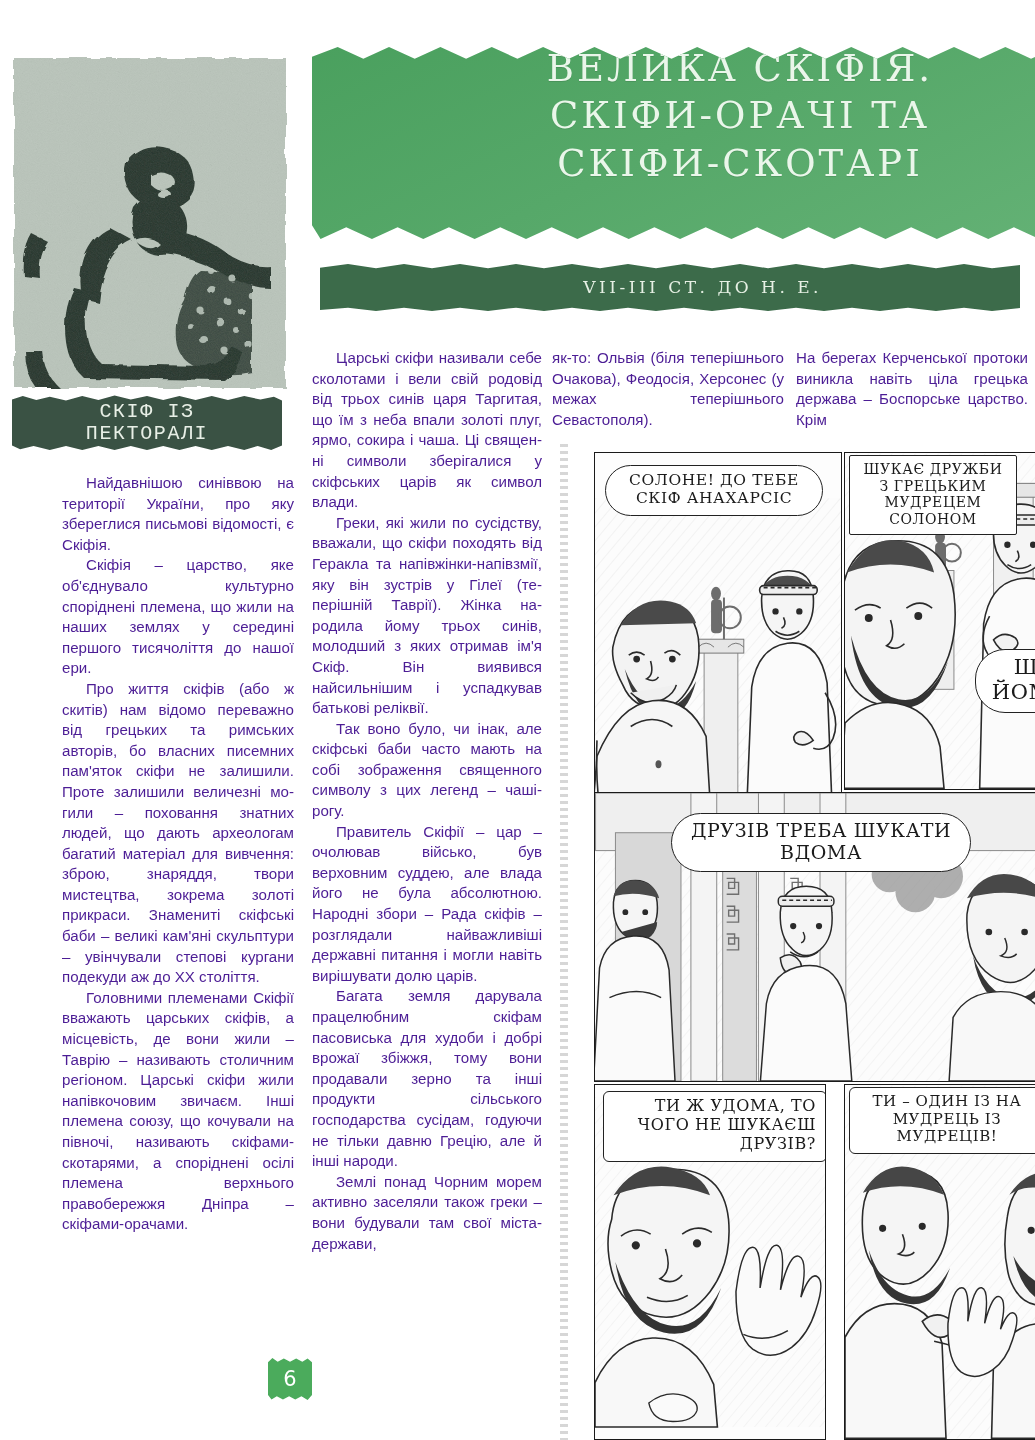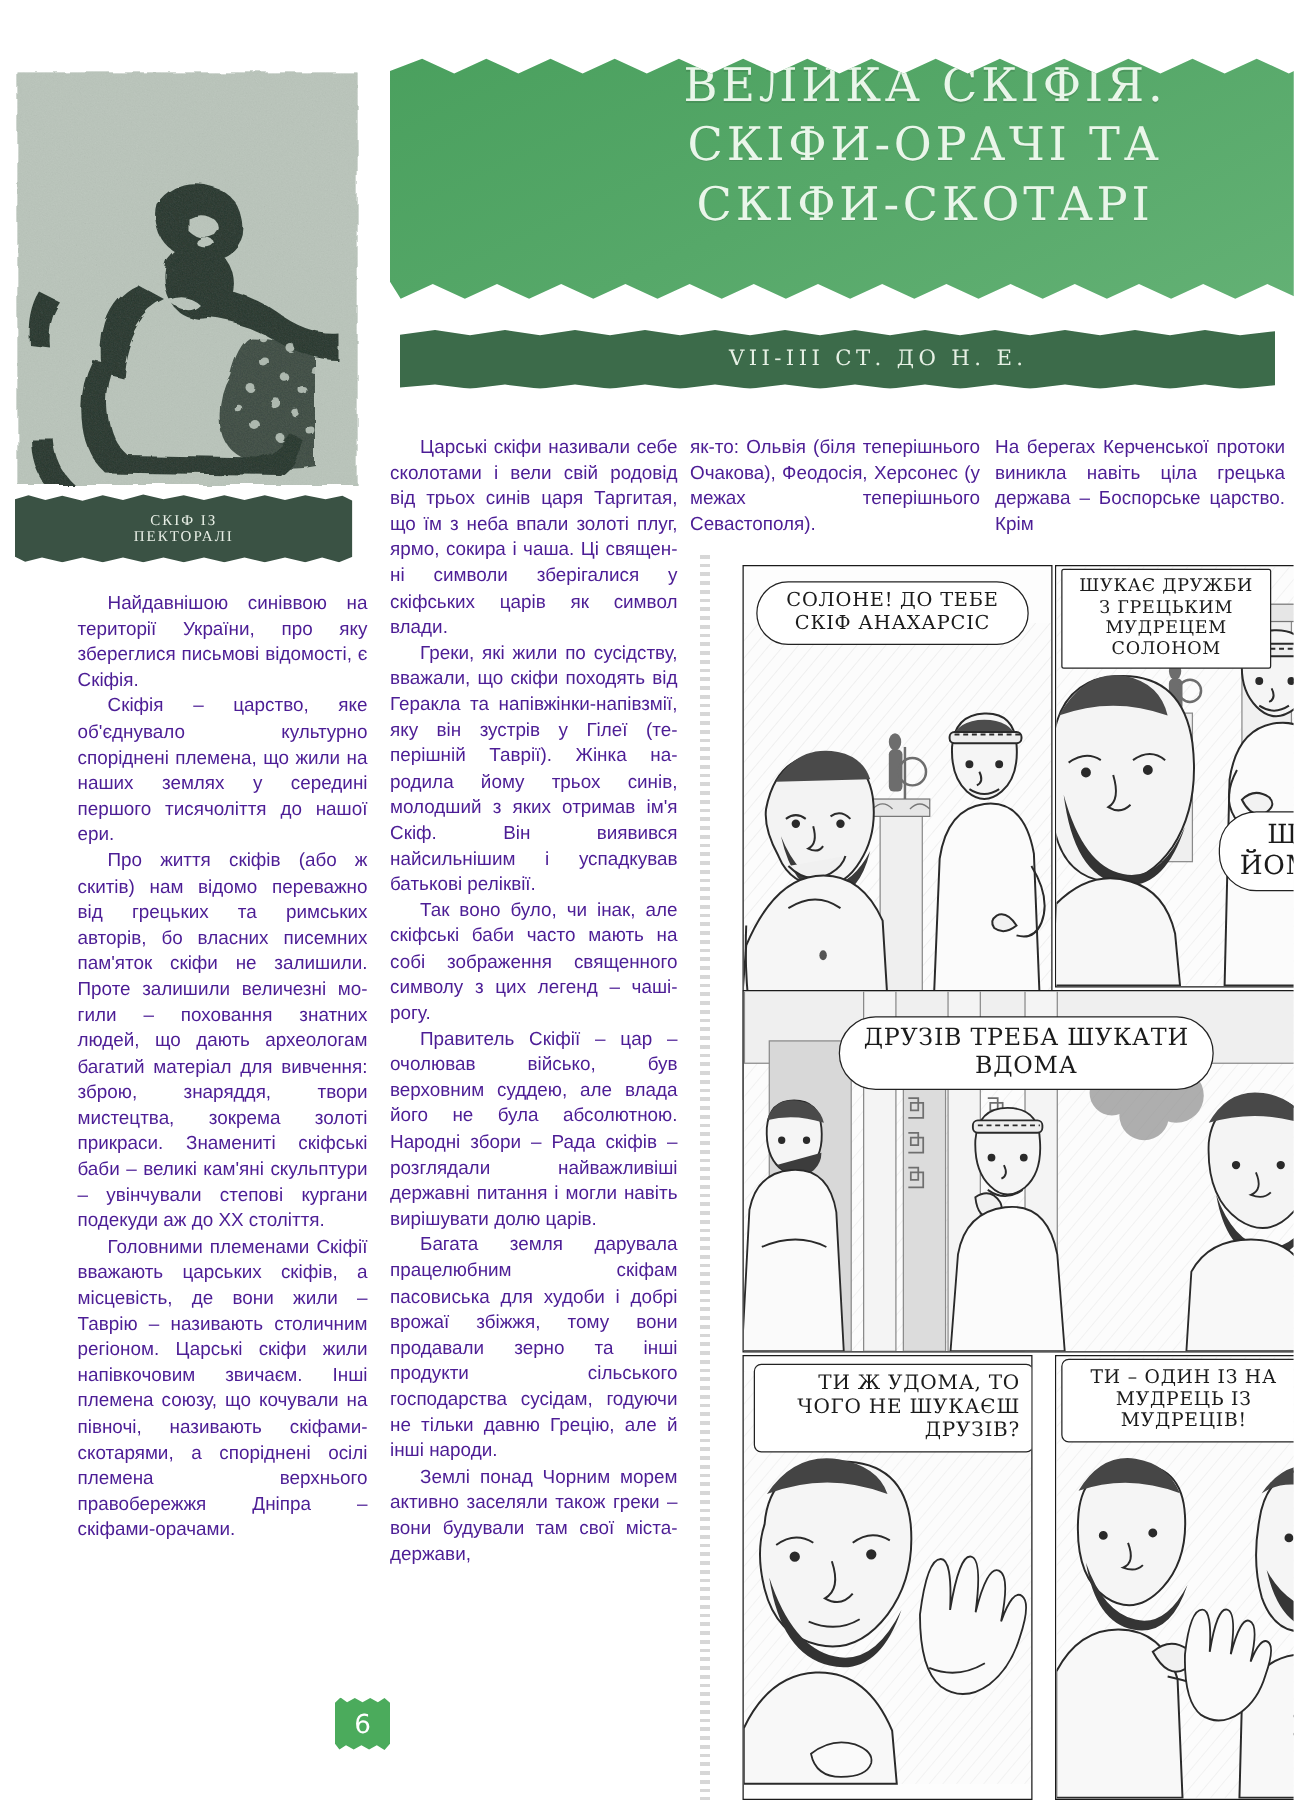--- a/index.html
+++ b/index.html
@@ -35,22 +35,22 @@
     display: flex; align-items: center; justify-content: center;
     clip-path: polygon(0% 8%, 4% 2%, 9% 9%, 14% 3%, 20% 10%, 26% 2%,
       32% 9%, 38% 1%, 44% 8%, 50% 2%, 56% 9%, 62% 2%, 68% 9%,
       74% 2%, 80% 9%, 86% 2%, 92% 8%, 97% 3%, 100% 10%,
       100% 90%, 96% 98%, 91% 91%, 86% 98%, 80% 91%, 74% 98%,
       68% 91%, 62% 98%, 56% 91%, 50% 98%, 44% 91%, 38% 98%,
       32% 91%, 26% 98%, 20% 91%, 14% 98%, 8% 91%, 3% 97%, 0% 90%);
   }
   .caption-text {
     color: #e8efe6; text-align: center;
-    font-family: Liberation Serif, serif;
-    font-size: 12px; line-height: 1.12;
+    font-family: Liberation Mono, monospace;
+    font-size: 20px; line-height: 1.12;
     letter-spacing: 1.6px; text-transform: uppercase;
     font-weight: 400;
   }
 
   
   .title-banner {
     position: absolute; left: 312px; top: 45px;
     width: 856px; height: 196px;
     background: linear-gradient(155deg, #4aa05e 0%, #56a869 45%, #66b377 100%);
     display: flex; align-items: flex-start; justify-content: center;

